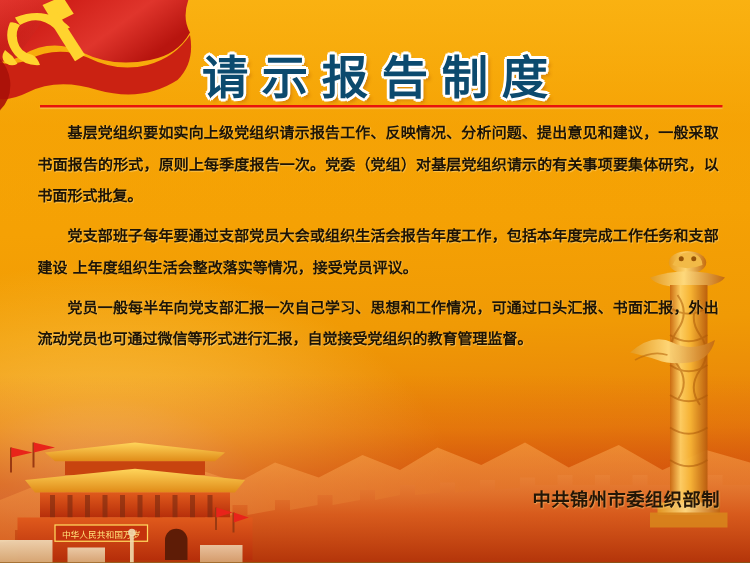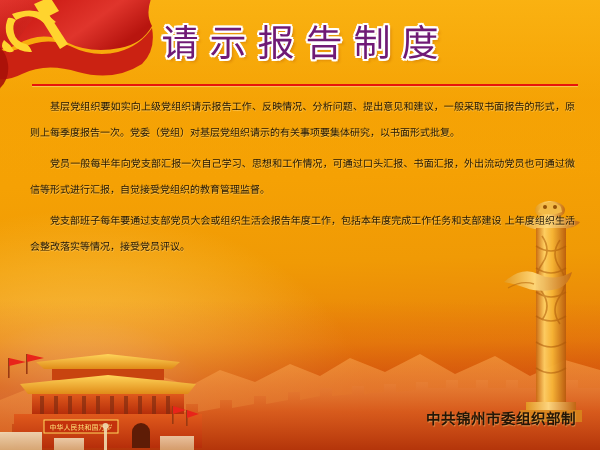--- a/index.html
+++ b/index.html
@@ -110,29 +110,29 @@
 
   
   .content {
     position: absolute;
     inset: 0;
     z-index: 20;
   }
 
   .title {
     position: absolute;
-    top: 13px;
+    top: 32px;
     left: 0;
     right: 0;
     text-align: center;
     font-size: 37px;
-    font-weight: normal;
+    font-weight: bold;
     letter-spacing: 11px;
     text-indent: 11px;
-    color: #701a75;
+    color: #0c4a6e;
     font-family: "DejaVu Sans", "Liberation Sans", sans-serif;
     text-shadow:
       -1.6px -1.6px 0 #FFFFFF,
        1.6px -1.6px 0 #FFFFFF,
       -1.6px  1.6px 0 #FFFFFF,
        1.6px  1.6px 0 #FFFFFF,
       -2.2px 0 0 #FFFFFF,
        2.2px 0 0 #FFFFFF,
        0 -2.2px 0 #FFFFFF,
        0  2.2px 0 #FFFFFF,
@@ -152,41 +152,40 @@
 
   .body {
     position: absolute;
     top: 94px;
     left: 30px;
     width: 545px;
   }
   .para {
     margin: 0 0 6px 0;
     text-indent: 2em;
-    font-size: 10px;
+    font-size: 12px;
     line-height: 25.5px;
     color: #1E1405;
-    font-weight: normal;
+    font-weight: bold;
     text-align: justify;
     text-justify: inter-ideograph;
     font-family: "DejaVu Sans", "Liberation Sans", sans-serif;
     text-shadow: 0.6px 0.6px 0.8px rgba(255,226,150,0.55);
   }
 
   .signature {
     position: absolute;
     right: 24px;
     top: 388px;
     font-size: 14.6px;
     font-weight: bold;
     color: #241606;
     letter-spacing: 0.4px;
     font-family: "DejaVu Sans", "Liberation Sans", sans-serif;
     text-shadow: 0.6px 0.6px 1px rgba(255,220,140,0.5);
-    margin-top: 19px;
   }
 </style>
 </head>
 <body>
 
 <div class="poster">
 
   <div class="bg-base"></div>
   <div class="bg-rays"></div>
   <div class="bg-glow-top"></div>
@@ -359,20 +358,20 @@
   </svg>
 
   <div class="content">
 
     <div class="title">请示报告制度</div>
 
     <div class="divider"></div>
 
     <div class="body">
       <p class="para">基层党组织要如实向上级党组织请示报告工作、反映情况、分析问题、提出意见和建议，一般采取书面报告的形式，原则上每季度报告一次。党委（党组）对基层党组织请示的有关事项要集体研究，以书面形式批复。</p>
+      <p class="para">党支部班子每年要通过支部党员大会或组织生活会报告年度工作，包括本年度完成工作任务和支部建设  上年度组织生活会整改落实等情况，接受党员评议。</p>
       <p class="para">党员一般每半年向党支部汇报一次自己学习、思想和工作情况，可通过口头汇报、书面汇报，外出流动党员也可通过微信等形式进行汇报，自觉接受党组织的教育管理监督。</p>
-      <p class="para">党支部班子每年要通过支部党员大会或组织生活会报告年度工作，包括本年度完成工作任务和支部建设  上年度组织生活会整改落实等情况，接受党员评议。</p>
     </div>
 
     <div class="signature">中共锦州市委组织部制</div>
 
   </div>
 </div>
 
 </body></html>

